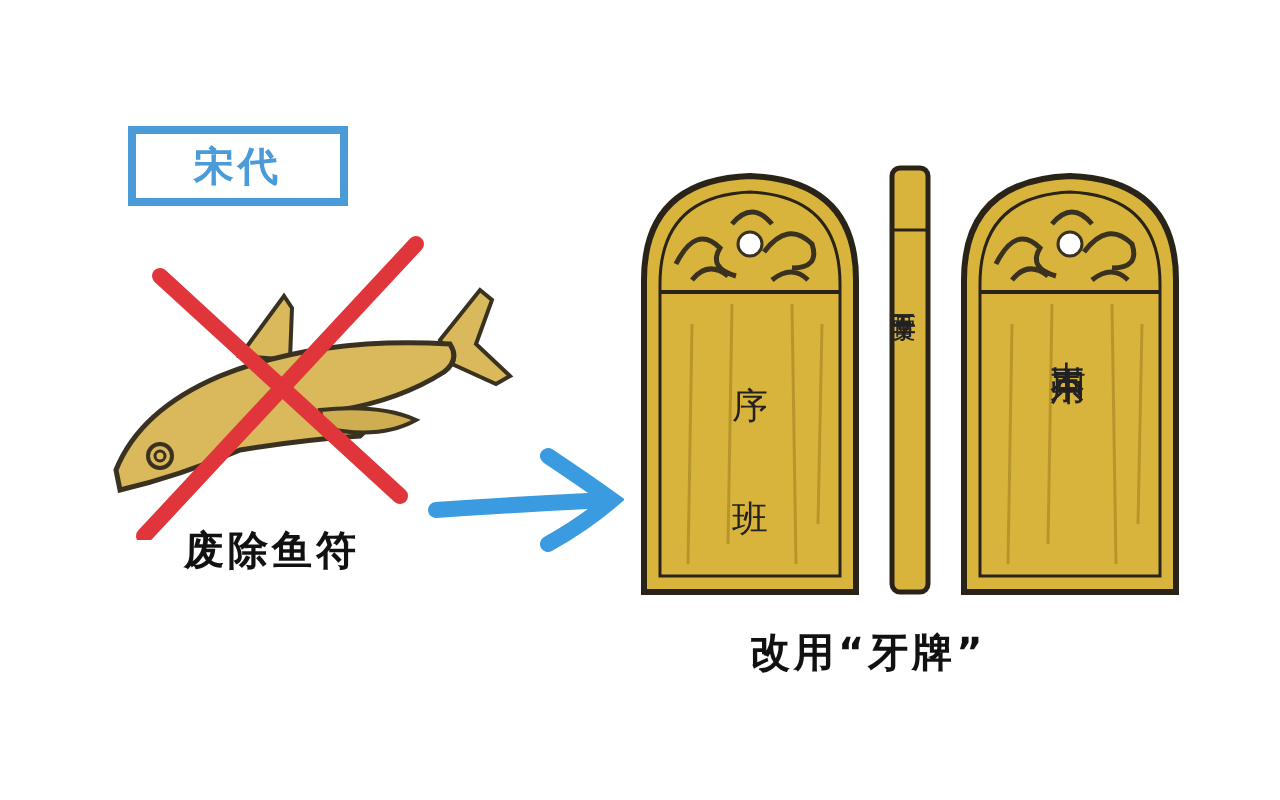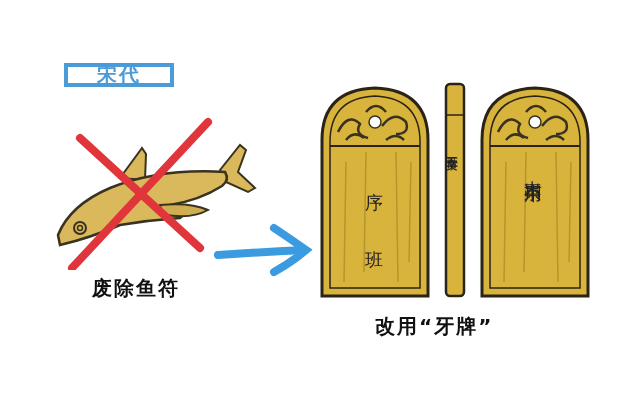--- a/index.html
+++ b/index.html
@@ -1,18 +1,18 @@
 <!DOCTYPE html>
 <html><head>
 <meta charset="utf-8">
 <style>
   html, body { margin:0; padding:0; }
   body { width:640px; height:400px; background:#ffffff; position:relative; overflow:hidden; font-family:"DejaVu Sans", sans-serif; }
   .abs { position:absolute; }
-  .era-badge { left:64px; top:63px; width:110px; height:24px; box-sizing:border-box; border:4px solid #4a9bd8; background:#fff; display:flex; align-items:center; justify-content:center; }
+  .era-badge { left:64px; top:63px; width:110px; height:40px; box-sizing:border-box; border:4px solid #4a9bd8; background:#fff; display:flex; align-items:center; justify-content:center; }
   .era-badge span { color:#4a9bd8; font-size:20px; font-weight:bold; letter-spacing:2px; }
   .caption { font-weight:bold; color:#111; font-size:20px; letter-spacing:2px; }
   .vtext { writing-mode:vertical-rl; font-family:"DejaVu Serif", serif; color:#222; }
 </style>
 </head>
 <body>
 
 <div class="abs era-badge">
   <span>宋代</span>
 </div>
@@ -27,21 +27,21 @@
 
   <path d="M110 95 Q140 92 158 100 Q140 110 112 104 Z" fill="#cfae52" stroke="#3a3220" stroke-width="2"></path>
 
   <circle cx="30" cy="118" r="6" fill="none" stroke="#3a3220" stroke-width="2"></circle>
   <circle cx="30" cy="118" r="2.5" fill="none" stroke="#3a3220" stroke-width="1.5"></circle>
 
   <line x1="30" y1="28" x2="150" y2="138" stroke="#e0353a" stroke-width="8" stroke-linecap="round"></line>
   <line x1="158" y1="12" x2="22" y2="158" stroke="#e0353a" stroke-width="8" stroke-linecap="round"></line>
 </svg>
 
-<div class="abs caption" style="left:92px;top:262px;margin-top:13px;">废除鱼符</div>
+<div class="abs caption" style="left:92px;top:262px;">废除鱼符</div>
 
 <svg class="abs" style="left:212px;top:222px;" width="100" height="55">
   <path d="M6 33 Q50 30 92 28" stroke="#3a9be0" stroke-width="8" fill="none" stroke-linecap="round"></path>
   <path d="M62 6 Q80 18 94 28 Q80 40 62 50" stroke="#3a9be0" stroke-width="8" fill="none" stroke-linecap="round"></path>
 </svg>
 
 <svg class="abs" style="left:316px;top:82px;" width="118" height="220">
   <path d="M6 214 L6 58 Q6 8 59 6 Q112 8 112 58 L112 214 Z" fill="#d9b43c" stroke="#2a2418" stroke-width="3"></path>
   <path d="M14 206 L14 60 Q14 16 59 14 Q104 16 104 60 L104 206 Z" fill="none" stroke="#2a2418" stroke-width="1.5"></path>
   <line x1="14" y1="64" x2="104" y2="64" stroke="#2a2418" stroke-width="2"></line>

